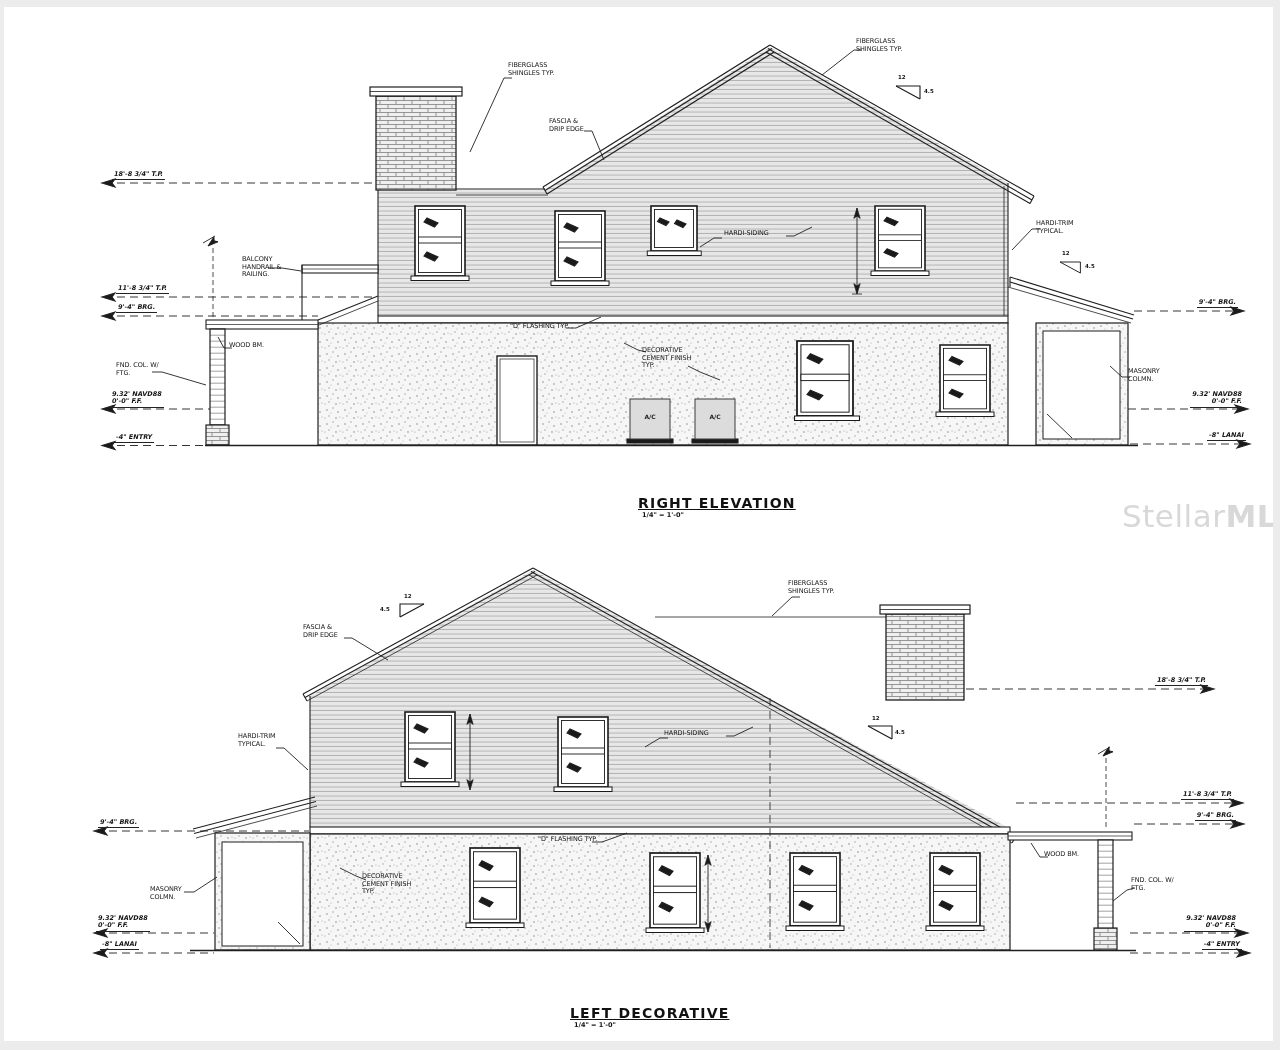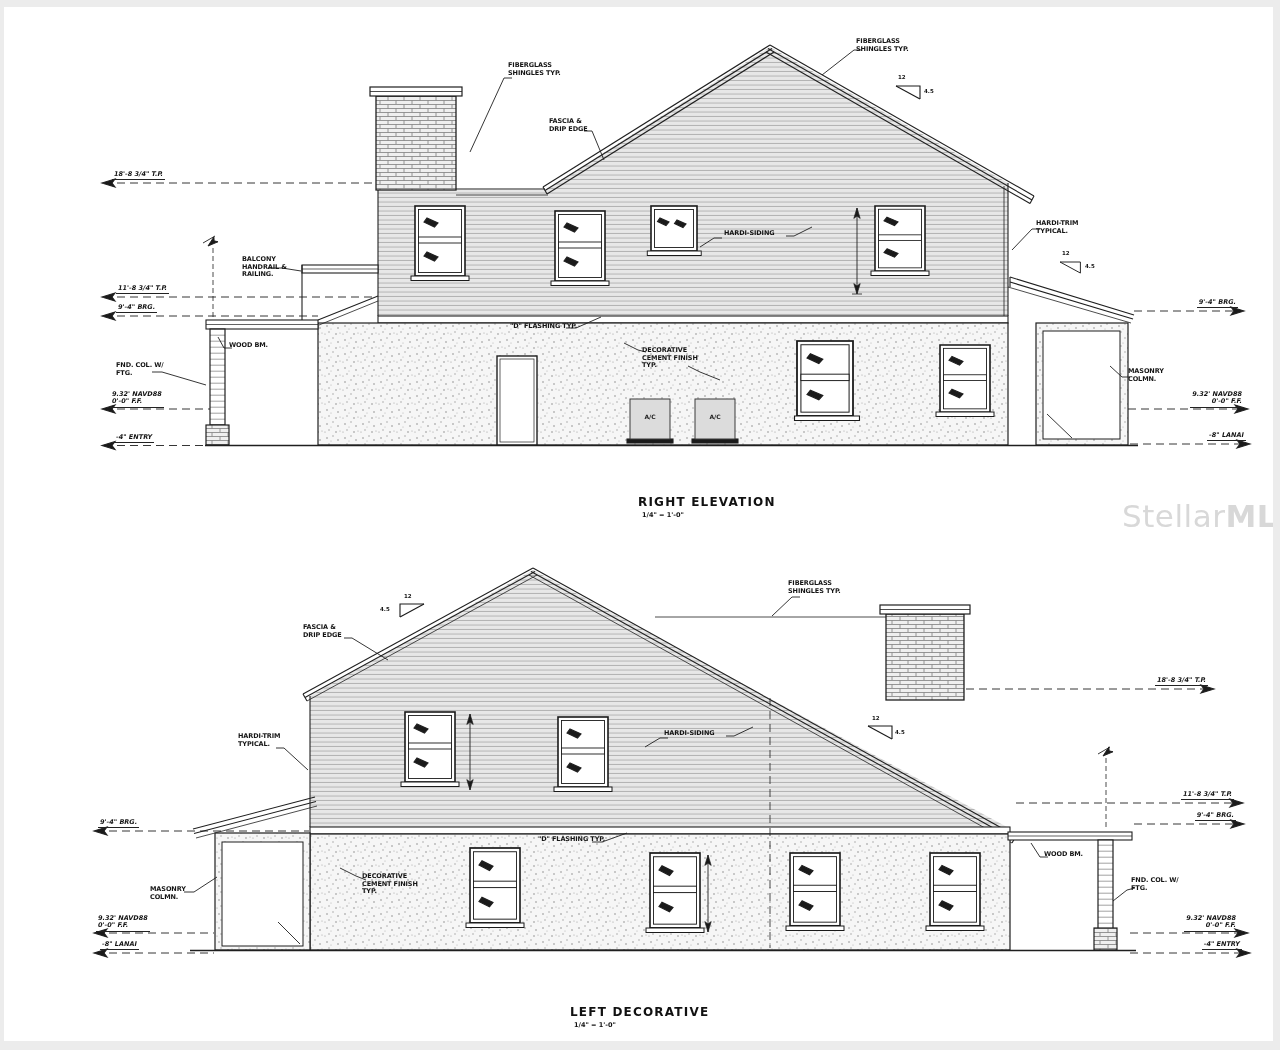--- a/index.html
+++ b/index.html
@@ -1,25 +1,25 @@
 <!DOCTYPE html>
 <html><head>
 <meta charset="utf-8">
 <style>
 *{margin:0;padding:0;box-sizing:border-box}
 html,body{width:1280px;height:1050px;background:#fff;font-family:"DejaVu Sans",sans-serif}
 .page{position:relative;width:1280px;height:1050px;background:#fff;overflow:hidden}
 .edge{position:absolute;background:#ececec}
 svg.draw{position:absolute;left:0;top:0}
-.lbl{position:absolute;font-size:6.5px;line-height:7.6px;font-weight:bold;color:#151515;white-space:pre;letter-spacing:-.1px}
+.lbl{position:absolute;font-size:6.5px;line-height:7.6px;font-weight:normal;color:#151515;white-space:pre;letter-spacing:-.1px}
 .dim{position:absolute;font-size:6.5px;line-height:7.4px;font-weight:bold;font-style:italic;color:#151515;white-space:pre;border-bottom:1px solid #222;padding:0 2px 1px 2px}
 .dim.r{text-align:right}
 .pn{position:absolute;font-size:5.5px;font-weight:bold;color:#151515}
 .ac{position:absolute;font-size:6px;font-weight:bold;color:#222;text-align:center}
-.ttl{position:absolute;font-size:12px;font-weight:bold;letter-spacing:1.2px;color:#111;white-space:pre}
+.ttl{position:absolute;font-size:14px;font-weight:bold;letter-spacing:1.2px;color:#111;text-decoration:underline;white-space:pre}
 .scl{position:absolute;font-size:6.5px;font-weight:bold;color:#111;white-space:pre}
 .wm{position:absolute;left:1122px;top:498px;font-size:31px;color:#9a9a9a;opacity:.38;letter-spacing:.5px;white-space:pre}
 .wm .b{font-weight:bold}
 </style>
 </head>
 <body>
 
 <div class="page">
 
 <svg class="draw" width="1280" height="1050" viewBox="0 0 1280 1050">

